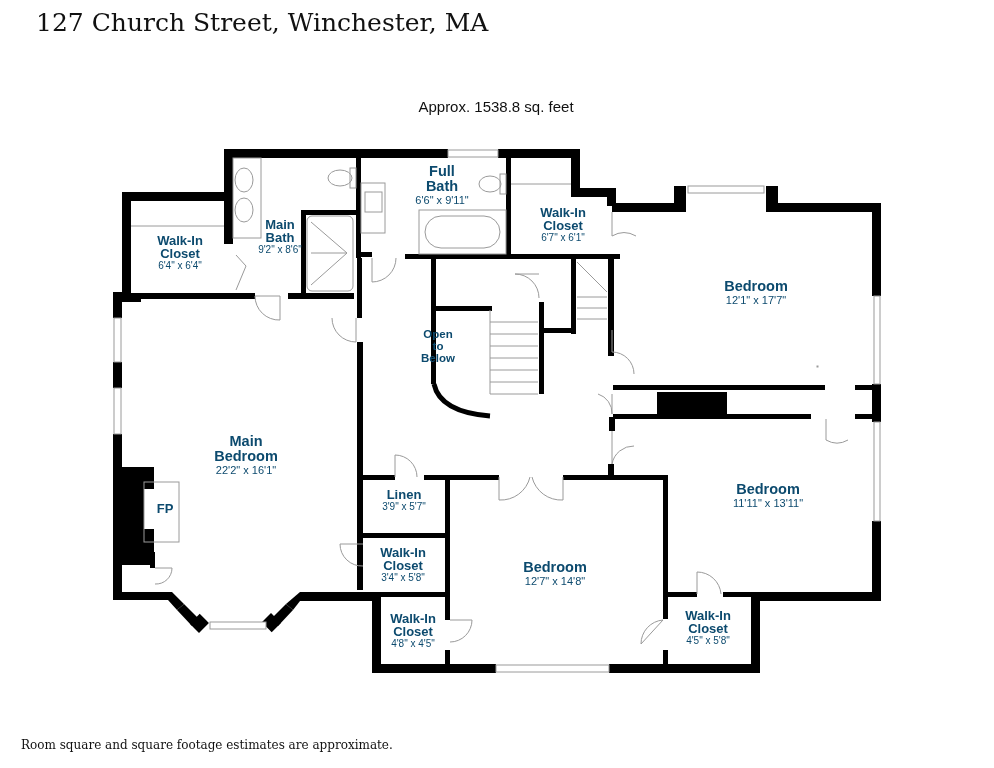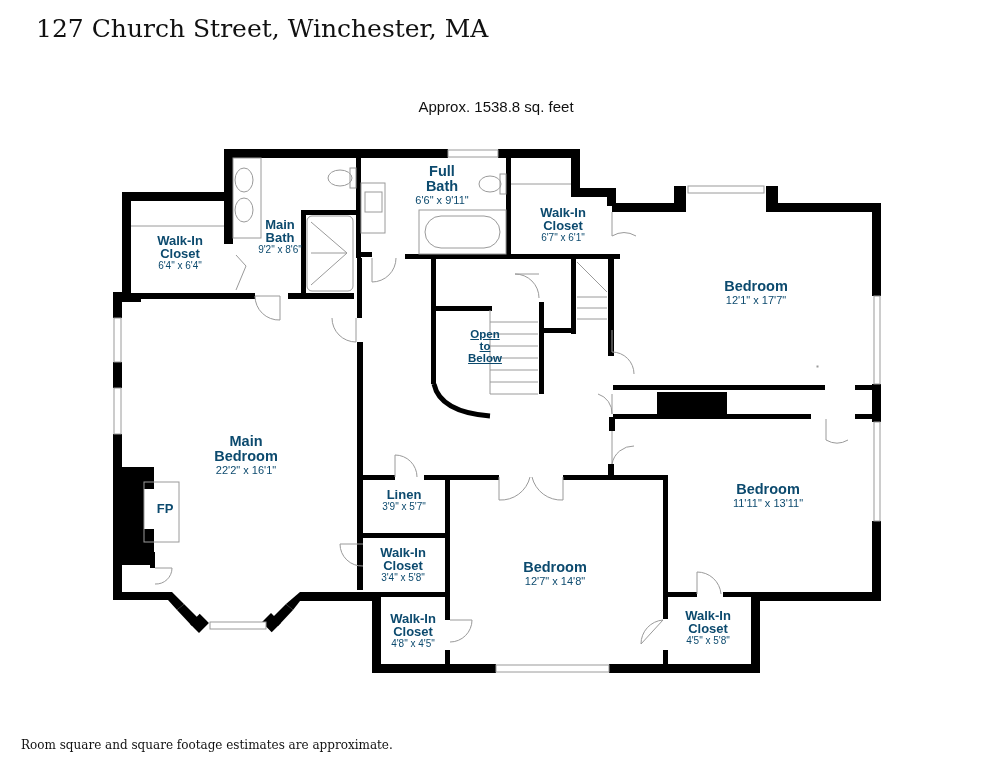--- a/index.html
+++ b/index.html
@@ -1,18 +1,18 @@
 <!DOCTYPE html>
 <html><head>
   <meta charset="utf-8">
   <style>
     html, body { margin: 0; padding: 0; background: #ffffff; }
     body { width: 994px; height: 768px; position: relative; overflow: hidden; }
     .title {
-      position: absolute; left: 36px; top: 14px;
+      position: absolute; left: 36px; top: 8px;
       font-family: "DejaVu Serif", "Liberation Serif", serif;
       font-size: 25px; color: #111; letter-spacing: 0px; white-space: nowrap;
     }
     .footer {
       position: absolute; left: 21px; top: 738px;
       font-family: "DejaVu Serif", "Liberation Serif", serif;
       font-size: 12px; color: #111; white-space: nowrap;
     }
     .floor-head { position: absolute; left: 396px; top: 100px; width: 200px; text-align: center;
       font-family: "Liberation Sans", sans-serif; color: #111; }
@@ -222,21 +222,21 @@
   <span class="n">Walk-In</span>
   <span class="n">Closet</span>
   <span class="d">6'7" x 6'1"</span>
 </div>
 
 <div class="lbl big" style="left:756px; top:279px;">
   <span class="n">Bedroom</span>
   <span class="d">12'1" x 17'7"</span>
 </div>
 
-<div class="lbl sm" style="left:485px; top:328px;text-decoration:underline;">
+<div class="lbl sm" style="left:438px; top:328px;">
   <span class="n">Open</span>
   <span class="n">to</span>
   <span class="n">Below</span>
 </div>
 
 <div class="lbl big" style="left:246px; top:434px;">
   <span class="n">Main</span>
   <span class="n">Bedroom</span>
   <span class="d">22'2" x 16'1"</span>
 </div>

